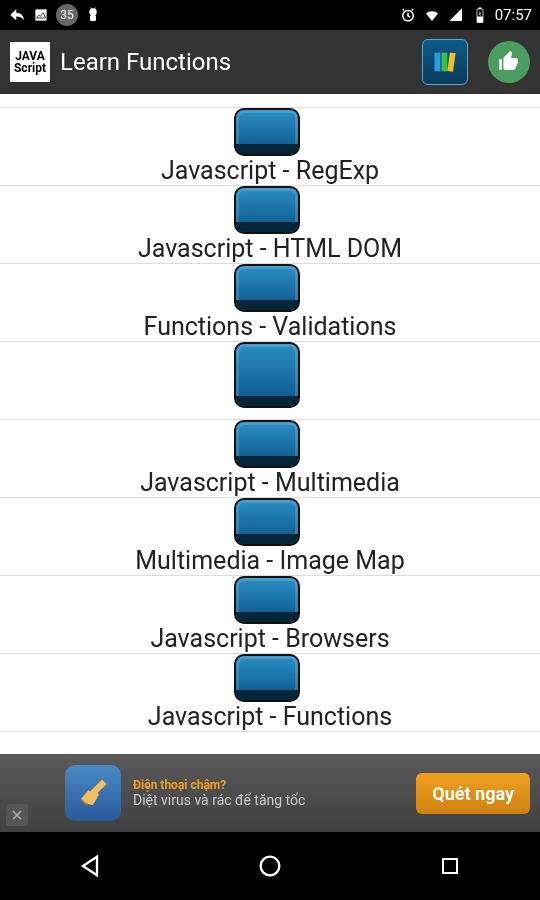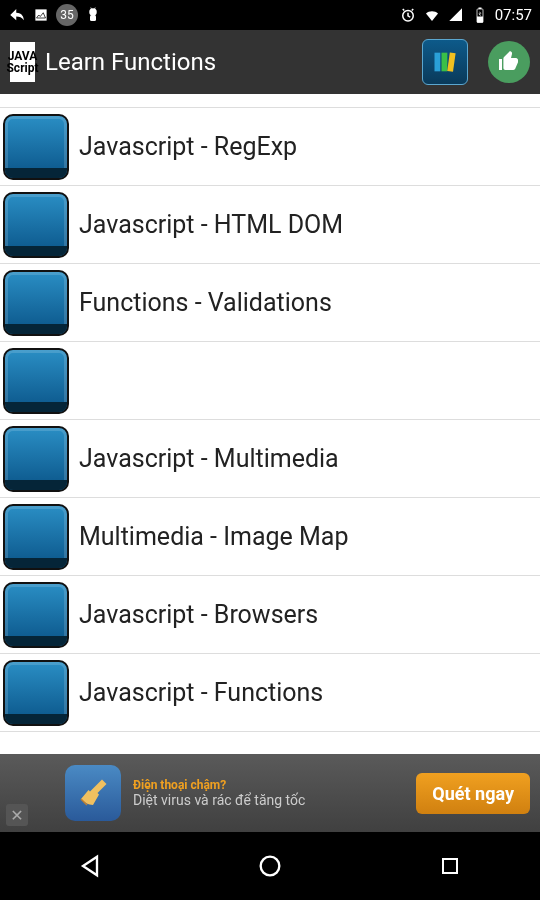--- a/index.html
+++ b/index.html
@@ -27,21 +27,21 @@
       display: flex; align-items: center; justify-content: center; font-size: 12px; color: #fff;
     }
     .app-bar {
       height: 64px;
       background: #333;
       display: flex; align-items: center;
       padding: 0 10px;
       gap: 10px;
     }
     .app-icon {
-      width: 25px; height: 40px; background: #fff; color: #000;
+      width: 40px; height: 40px; background: #fff; color: #000;
       display: flex; flex-direction: column; align-items: center; justify-content: center;
       font-weight: bold; font-size: 12px; line-height: 1;
     }
     .app-title { color: #fff; font-size: 24px; flex: 1; }
     .books-icon {
       width: 46px; height: 46px;
       background: linear-gradient(#0d5a8a, #0a3a5a);
       border-radius: 6px; border: 1px solid #5ba7d0;
       display: flex; align-items: center; justify-content: center;
       margin-right: 10px;
@@ -53,20 +53,21 @@
     }
     .content {
       height: 716px;
       overflow: hidden;
       background: #fff;
     }
     .list-item {
       display: flex; align-items: center;
       border-bottom: 1px solid #ddd;
       height: 78px;
+      flex-direction: column;
     }
     .list-item.partial-top {
       height: 14px; border-bottom: 1px solid #ddd; overflow: hidden;
     }
     .item-icon {
       width: 66px; height: 66px;
       background: linear-gradient(#2a8ec4, #0a5488);
       border-radius: 10px;
       margin: 0 10px 0 3px;
       border: 2px solid #111;

